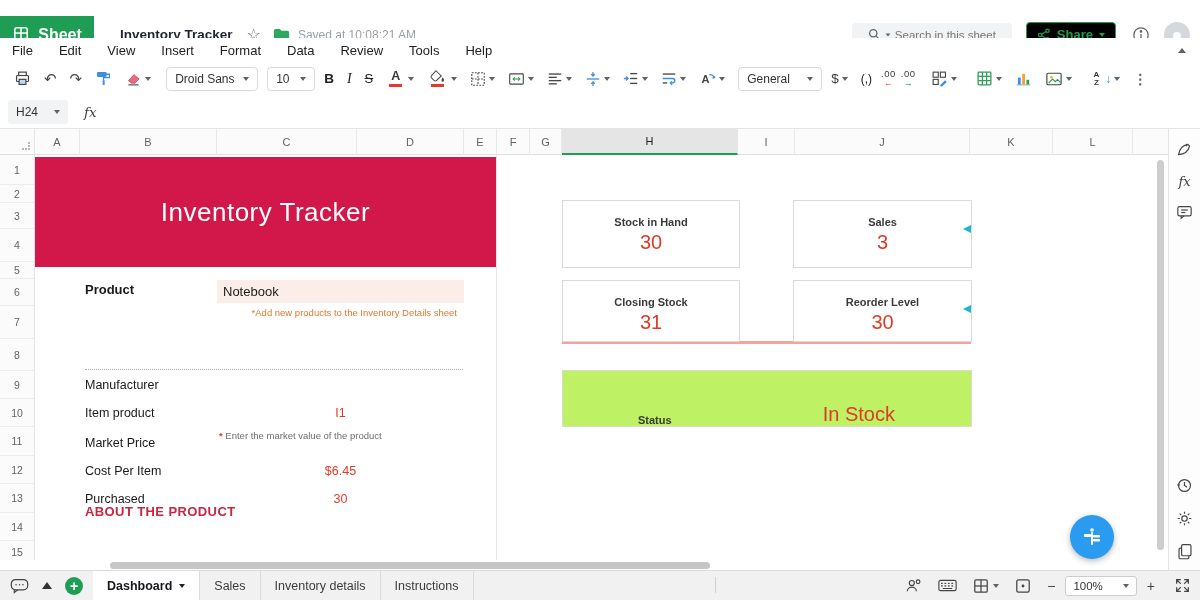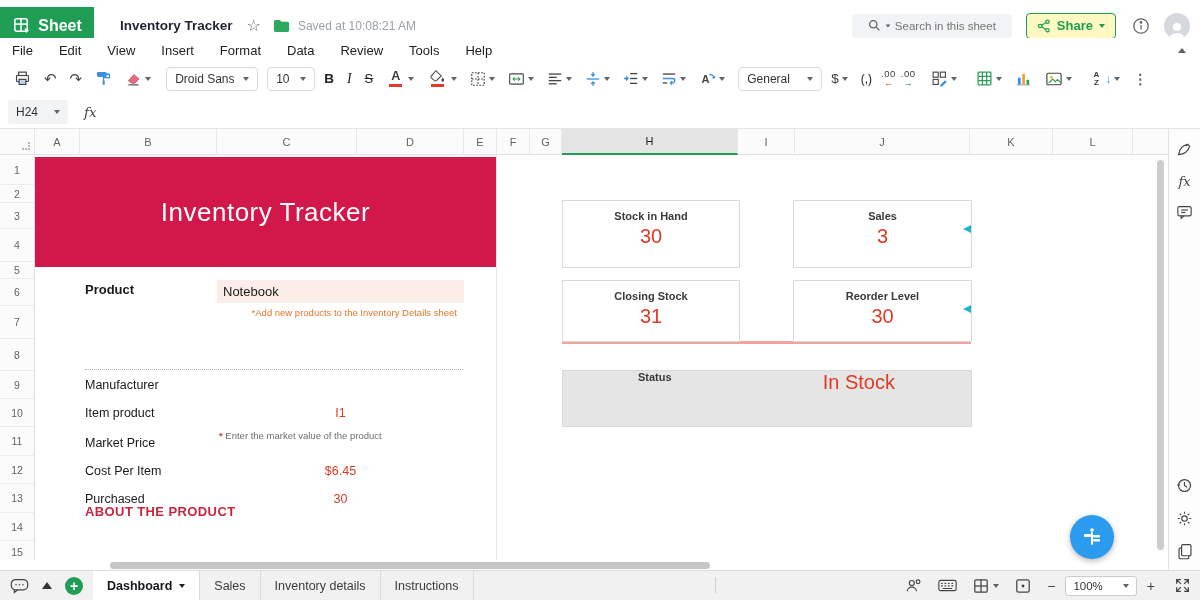--- a/index.html
+++ b/index.html
@@ -2,29 +2,29 @@
 <html><head>
 <meta charset="utf-8">
 <style>
   * { margin:0; padding:0; box-sizing:border-box; }
   html,body { width:1200px; height:600px; overflow:hidden; }
   body { font-family:"Liberation Sans", sans-serif; background:#fff; color:#202124; position:relative; }
   svg { display:block; }
   .chev { width:0;height:0;border-left:3.5px solid transparent;border-right:3.5px solid transparent;border-top:4px solid #5F6368;display:inline-block; }
 
   
-  .topbar { position:absolute;top:7px;left:0;right:0;height:38px;display:flex;align-items:center;background:#fff;border-bottom:1px solid #EFEFEF; }
+  .topbar { position:absolute;top:16px;left:0;right:0;height:38px;display:flex;align-items:center;background:#fff;border-bottom:1px solid #EFEFEF; }
   .logo { width:94px;height:38px;background:#1F9D54;color:#fff;display:flex;align-items:center;justify-content:center;gap:7px;font-weight:bold;font-size:16px;flex:0 0 auto; }
   .doc-title { font-size:13.5px;font-weight:bold;color:#1F2430;margin-left:26px; }
   .star { font-size:16px;color:#5F6368;margin-left:14px;line-height:1; }
   .folder { margin-left:12px; }
   .saved { font-size:12px;color:#9AA0A6;margin-left:8px; }
   .search { margin-left:auto;width:160px;height:24px;background:#F1F3F4;border-radius:4px;display:flex;align-items:center;padding:0 16px;gap:4px; }
   .search input { border:none;background:transparent;outline:none;font-size:11.5px;color:#5F6368;width:110px;font-family:"Liberation Sans",sans-serif; }
-  .share-btn { margin-left:14px;height:26px;border:1.5px solid #1F9D54;border-radius:4px;background:#fef9c3;color:#1F9D54;display:flex;align-items:center;gap:6px;padding:0 10px;font-size:13px;font-weight:bold;cursor:pointer; }
+  .share-btn { margin-left:14px;height:26px;border:1.5px solid #1F9D54;border-radius:4px;background:#000000;color:#1F9D54;display:flex;align-items:center;gap:6px;padding:0 10px;font-size:13px;font-weight:bold;cursor:pointer; }
   .share-btn .chev { border-top-color:#1F9D54; }
   .info { margin-left:16px; }
   .avatar { width:26px;height:26px;border-radius:50%;background:#D5D9DD;margin-left:14px;margin-right:10px;display:flex;align-items:flex-end;justify-content:center;overflow:hidden; }
 
   
   .menubar { position:absolute;top:38px;left:0;right:0;height:24px;display:flex;align-items:center;padding-left:12px;gap:26px;background:#fff; }
   .menubar span { font-size:13px;color:#202124;cursor:pointer; }
   .menu-collapse { margin-left:auto;margin-right:14px;width:0;height:0;border-left:4px solid transparent;border-right:4px solid transparent;border-bottom:5px solid #5F6368; }
 
   
@@ -73,24 +73,24 @@
   .product-note { position:absolute;left:182px;top:152px;width:240px;text-align:right;font-size:9.5px;color:#E4762C; }
   .about { position:absolute;left:50px;top:349px;font-size:13px;font-weight:bold;color:#C72641;letter-spacing:.4px; }
   .dotline { position:absolute;left:50px;top:214px;width:378px;border-top:1.5px dotted #ADADAD; }
   .mnote { position:absolute;left:184px;top:275px;font-size:9.5px;color:#6E6E6E; }
   .mnote b { color:#DE3B26;font-weight:bold; }
 
   
   .r-title { position:absolute;left:529px;top:164px;font-size:13.5px;font-weight:bold;color:#17181C; }
   .r-underline { position:absolute;left:527px;top:186px;width:409px;height:3px;background:#F2A49C; }
   .card { position:absolute;background:#fff;border:1px solid #D9D9D9;display:flex;flex-direction:column;align-items:center; }
-  .card .clabel { margin-top:9px;font-size:11px;font-weight:bold;color:#3A3A3A; }
+  .card .clabel { margin-top:15px;font-size:11px;font-weight:bold;color:#3A3A3A; }
   .card .cvalue { margin-top:3px;font-size:20px;font-weight:500;color:#DE3B26; }
   .marker { position:absolute;right:0;top:24px;width:0;height:0;border-top:4px solid transparent;border-bottom:4px solid transparent;border-right:8px solid #1FB6CC; }
-  .status-card { position:absolute;left:527px;top:215px;width:410px;height:57px;border:1px solid #D9D9D9;background:#e5e5e5;display:flex;align-items:flex-start; }
+  .status-card { position:absolute;left:527px;top:215px;width:410px;height:57px;border:1px solid #D9D9D9;background:#bef264;display:flex;align-items:flex-end; }
   .status-card .slabel { width:45%;text-align:center;font-size:11px;font-weight:bold;color:#3A3A3A; }
   .status-card .svalue { width:55%;text-align:center;font-size:20px;font-weight:500;color:#DE3B26; }
 
   
   .vthumb { position:absolute;left:1157px;top:160px;width:7px;height:390px;border-radius:4px;background:#CDCDCD; }
   .hthumb { position:absolute;left:110px;top:562px;width:600px;height:7px;border-radius:4px;background:#C6C6C6; }
 
   
   .rail { position:absolute;top:129px;right:0;width:32px;height:441px;border-left:1px solid #E2E2E2;background:#FDFDFD;display:flex;flex-direction:column;align-items:center;padding:12px 0 10px;gap:16px; }
   .rail .sp { flex:1; }

